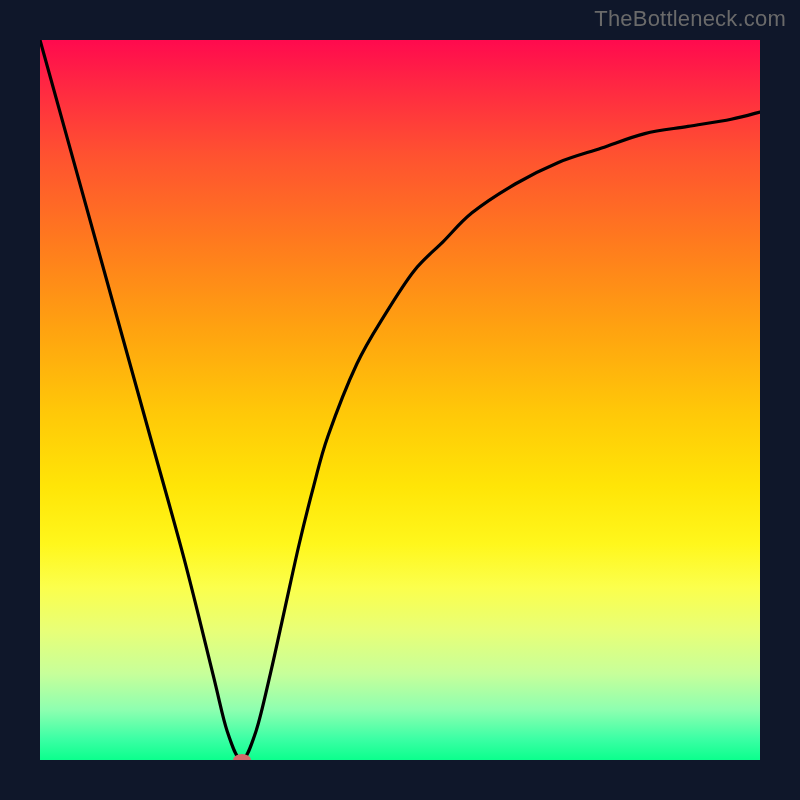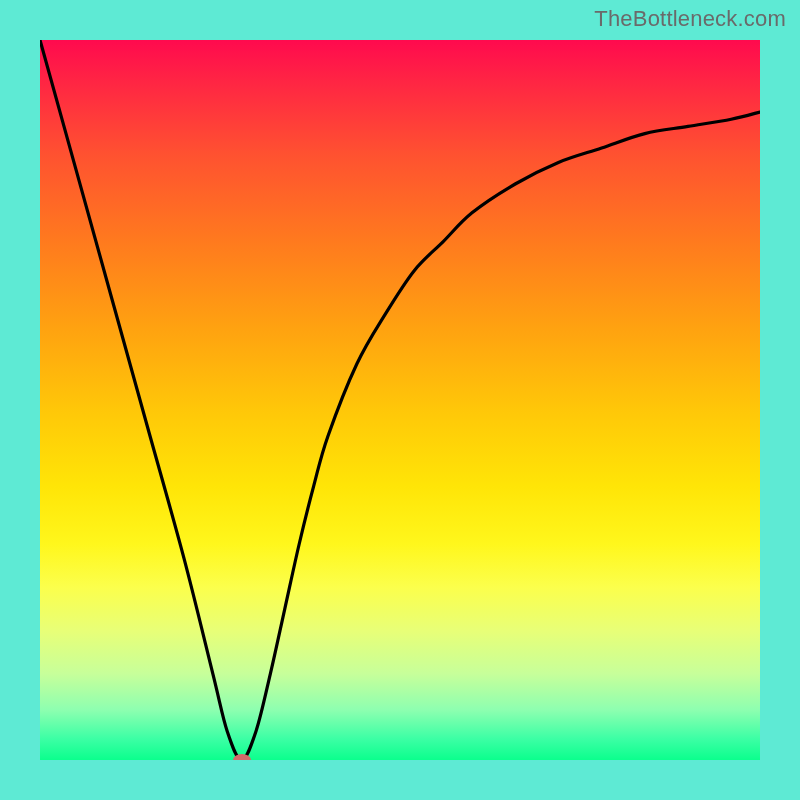--- a/index.html
+++ b/index.html
@@ -8,21 +8,21 @@
     width: 800px;
     height: 800px;
     background: #000;
     overflow: hidden;
     font-family: Arial, Helvetica, sans-serif;
   }
   .frame {
     position: relative;
     width: 800px;
     height: 800px;
-    background: #5eead4;
+    background: #0f172a;
   }
   .plot {
     position: absolute;
     left: 40px;
     top: 40px;
     width: 720px;
     height: 720px;
     overflow: hidden;
   }
   .gradient {

